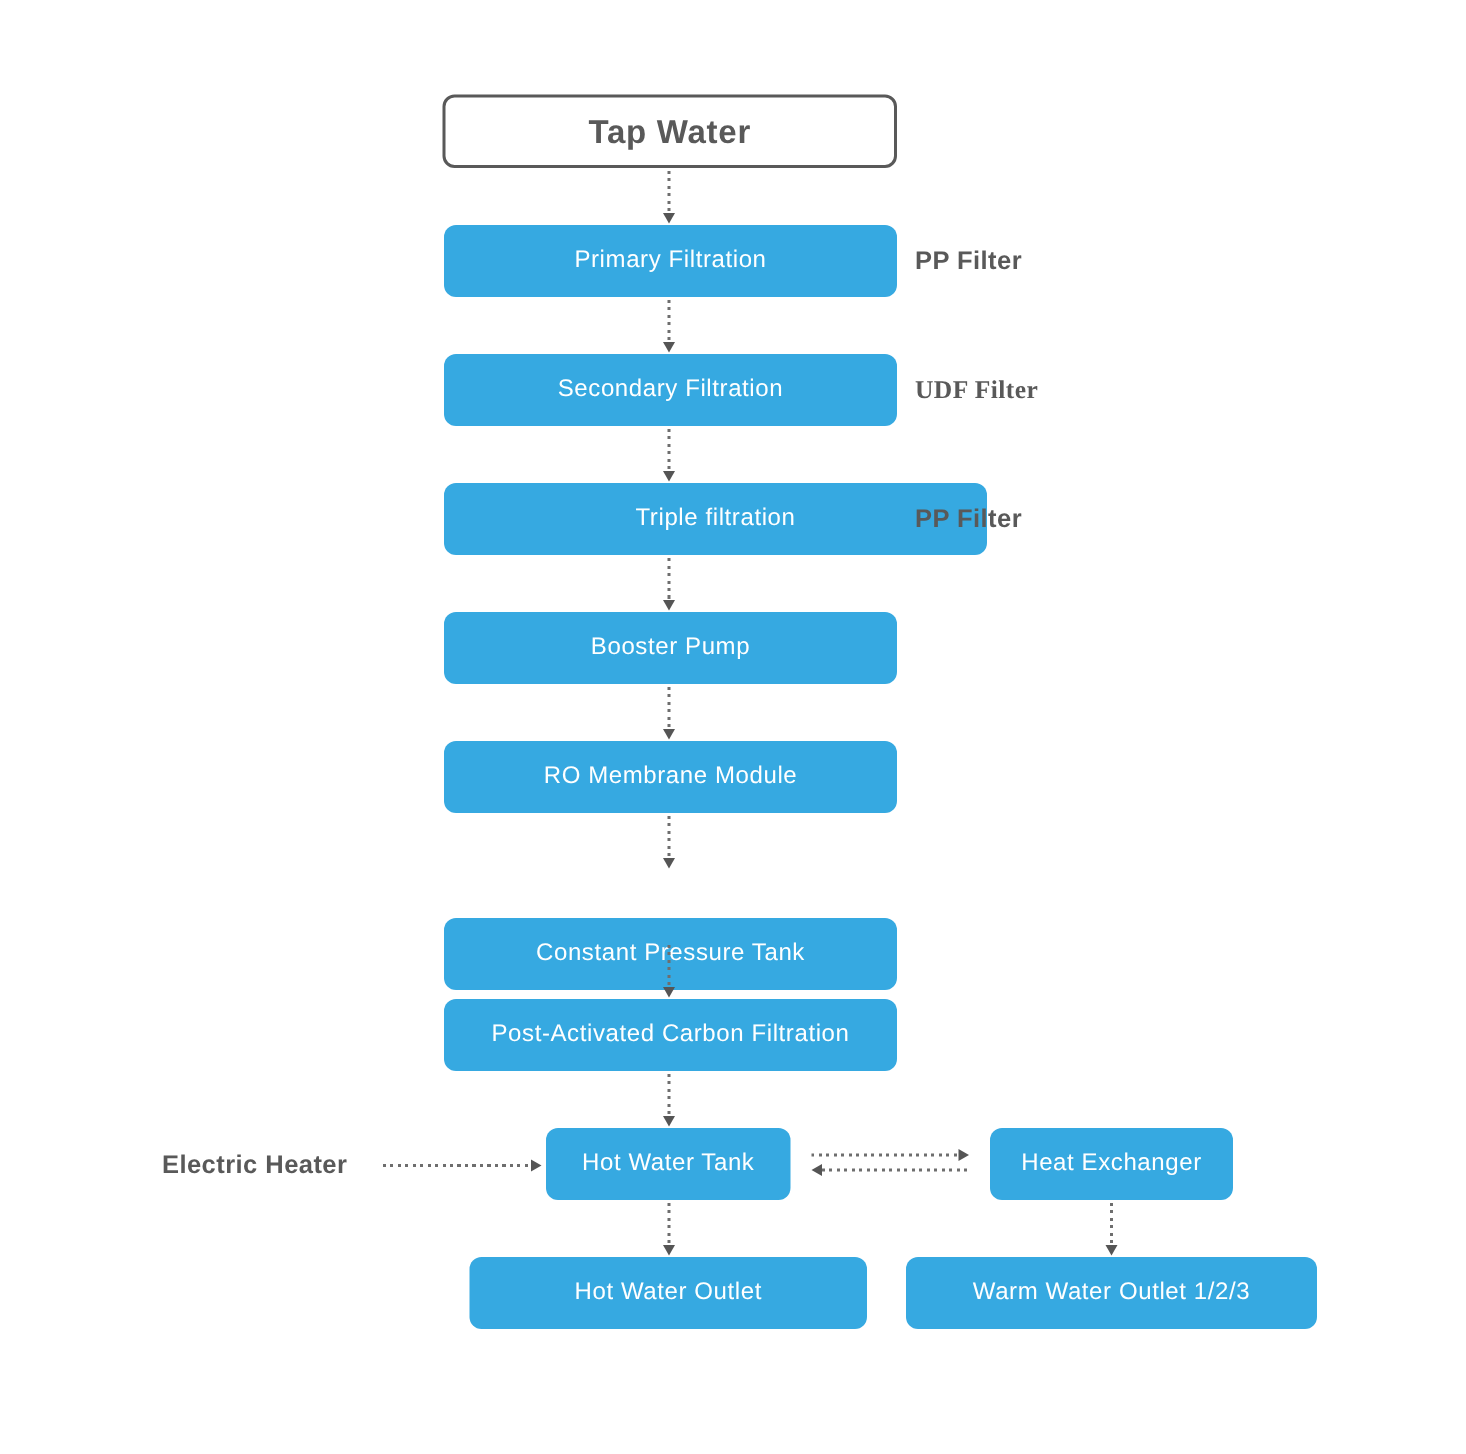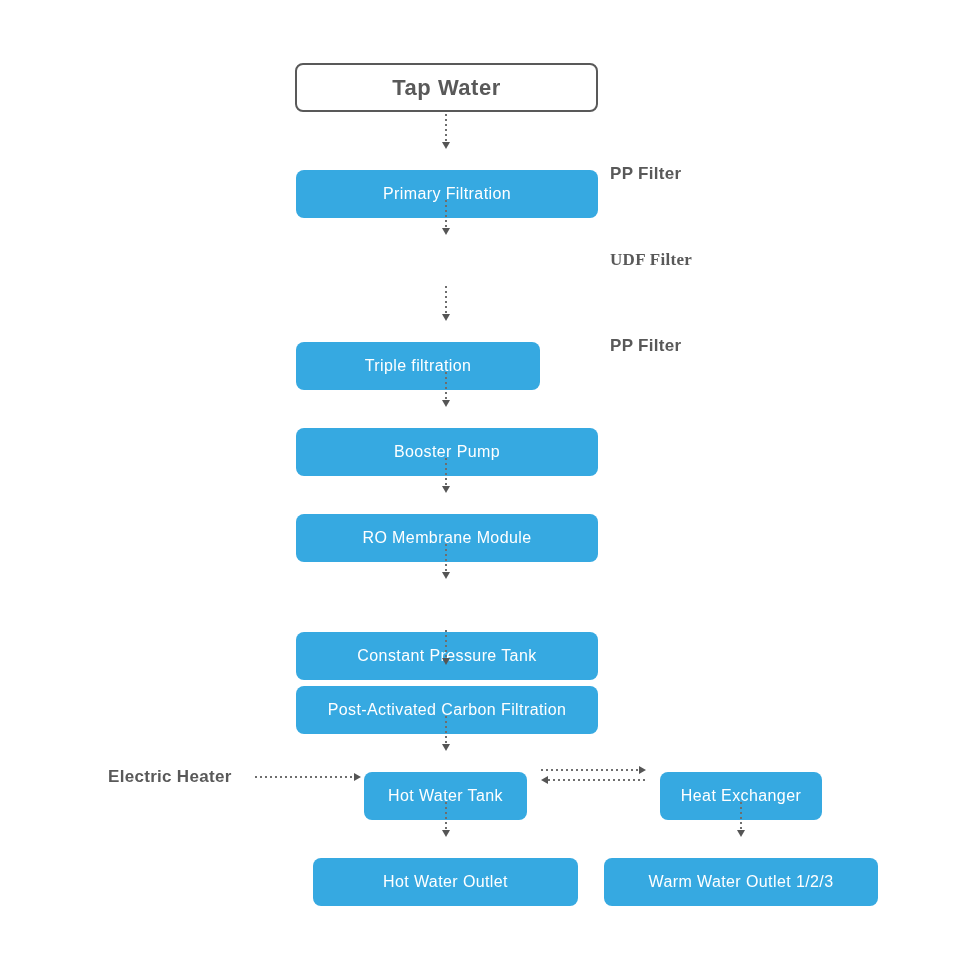--- a/index.html
+++ b/index.html
@@ -15,21 +15,20 @@
     display:flex;align-items:center;justify-content:center;
     box-sizing:border-box;
     border-radius:8px;
     text-align:center;
   }
   .node.process{
     background:#36a9e1;
     color:#ffffff;
     font-size:16px;
     letter-spacing:0.4px;
-    margin-top:20px;
   }
   .node.start{
     background:#ffffff;
     border:2px solid #595959;
     color:#595959;
     font-weight:bold;
     font-size:22px;
     letter-spacing:0.5px;
   }
   .side-label{
@@ -83,22 +82,25 @@
 <div class="canvas">
 
   <div class="node start" style="left:295px;top:63px;width:303px;height:49px;">
     <span>Tap Water</span>
   </div>
 
   <div class="node process" style="left:296px;top:150px;width:302px;height:48px;">
     <span>Primary Filtration</span>
   </div>
 
+  <div class="node process" style="left:296px;top:236px;width:302px;height:48px;">
+    <span>Secondary Filtration</span>
+  </div>
 
-  <div class="node process" style="left:296px;top:322px;width:244px;height:48px;">
+  <div class="node process" style="left:296px;top:322px;width:362px;height:48px;">
     <span>Triple filtration</span>
   </div>
 
   <div class="node process" style="left:296px;top:408px;width:302px;height:48px;">
     <span>Booster Pump</span>
   </div>
 
   <div class="node process" style="left:296px;top:494px;width:302px;height:48px;">
     <span>RO Membrane Module</span>
   </div>

